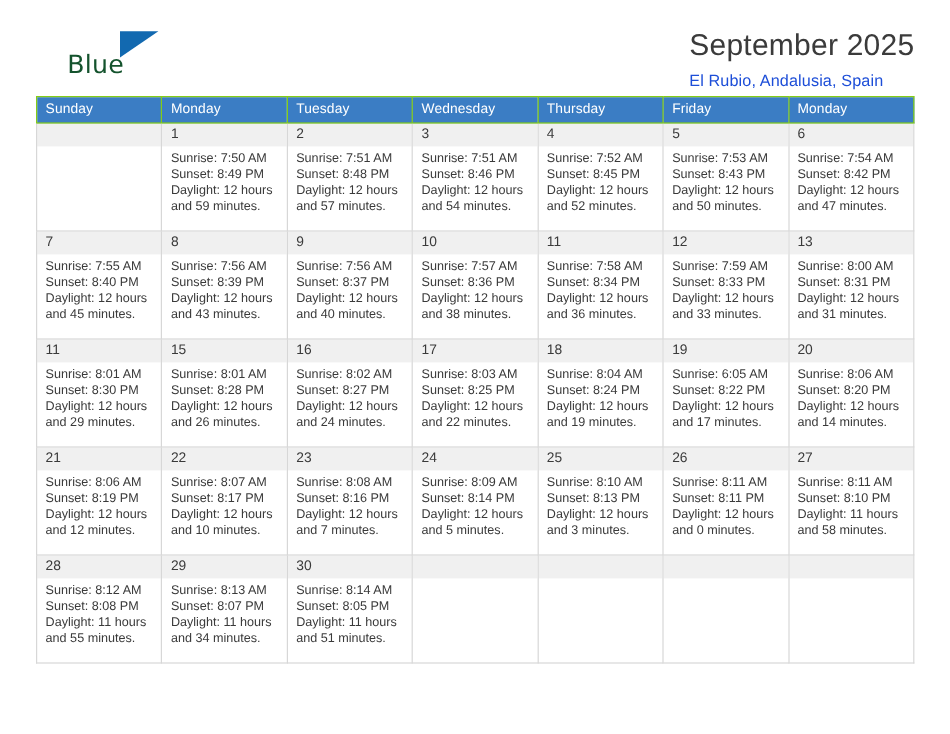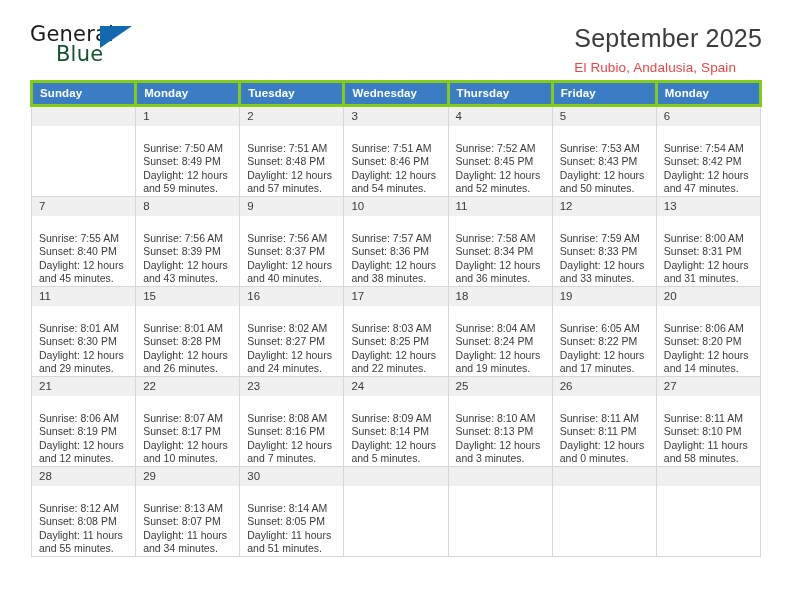--- a/index.html
+++ b/index.html
@@ -70,39 +70,39 @@
   .cal-title {
     font-size: 25px;
     font-weight: normal;
     color: #3b3b3b;
     line-height: 1.15;
     letter-spacing: 0.2px;
   }
   .cal-subtitle {
     margin-top: 7px;
     font-size: 13.5px;
-    color: #ef4444;
+    color: #1d4ed8;
     letter-spacing: 0.1px;
   }
 
   
   .calendar {
     width: 732px;
     border-collapse: collapse;
     table-layout: fixed;
     margin-top: 6px;
   }
   .calendar th {
     background: #3b7dc4;
     color: #ffffff;
     font-size: 11.5px;
-    font-weight: bold;
+    font-weight: normal;
     text-align: left;
     padding: 4px 0 5px 7px;
-    border: 3px solid #84cc16;
+    border: 1px solid #84cc16;
     letter-spacing: 0.1px;
   }
   .calendar td {
     vertical-align: top;
     border: 1px solid #d7d7d7;
     padding: 0;
     height: 89px;
     background: #ffffff;
   }
   .daynum {
@@ -112,38 +112,37 @@
     color: #3a3a3a;
     padding: 3px 0 3px 7px;
     line-height: 1.1;
     min-height: 13px;
   }
   .cell-empty .daynum {
     background: #f0f0f0;
     color: transparent;
   }
   .daydata {
-    padding: 16px 6px 0 7px;
+    padding: 4px 6px 0 7px;
     font-size: 10.5px;
     line-height: 13.4px;
     color: #3a3a3a;
   }
   .daydata div {
     white-space: nowrap;
   }
 </style>
 </head>
 <body>
 
 <div class="page">
 
   <div class="header">
 
     <div class="brand">
-      <span class="brand-general">General</span>
       <span class="brand-triangle"></span>
       <span class="brand-blue">Blue</span>
     </div>
 
     <div class="title-block">
       <div class="cal-title">September 2025</div>
       <div class="cal-subtitle">El Rubio, Andalusia, Spain</div>
     </div>
 
   </div>

